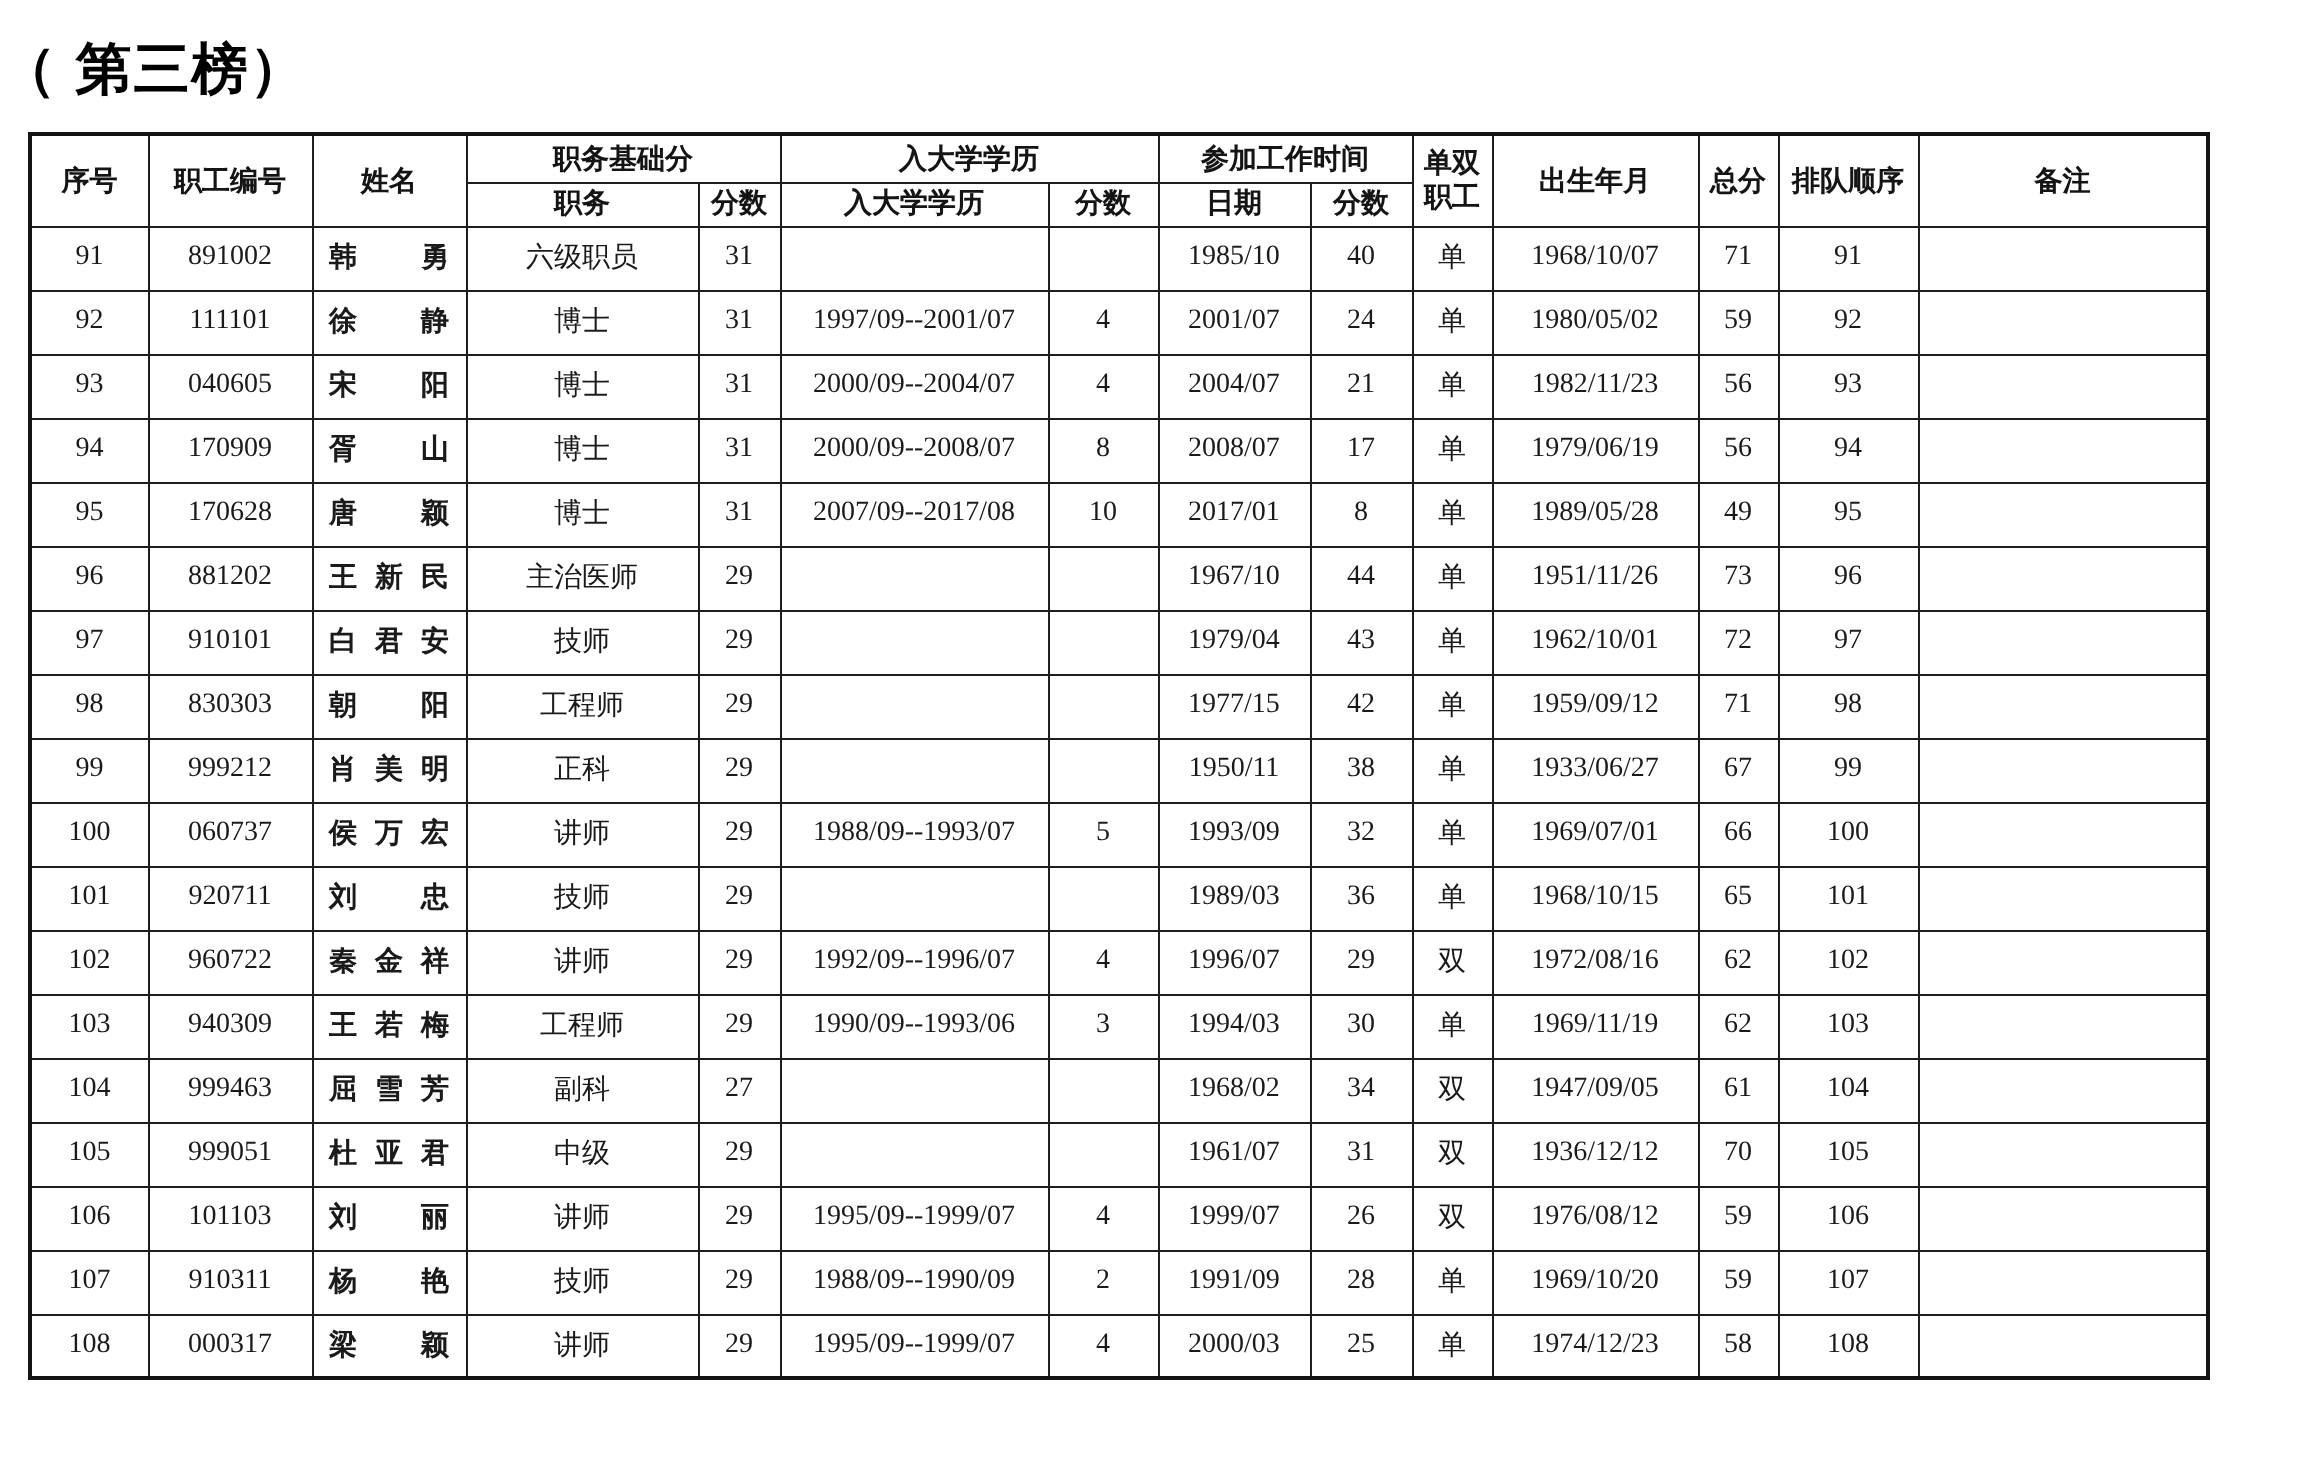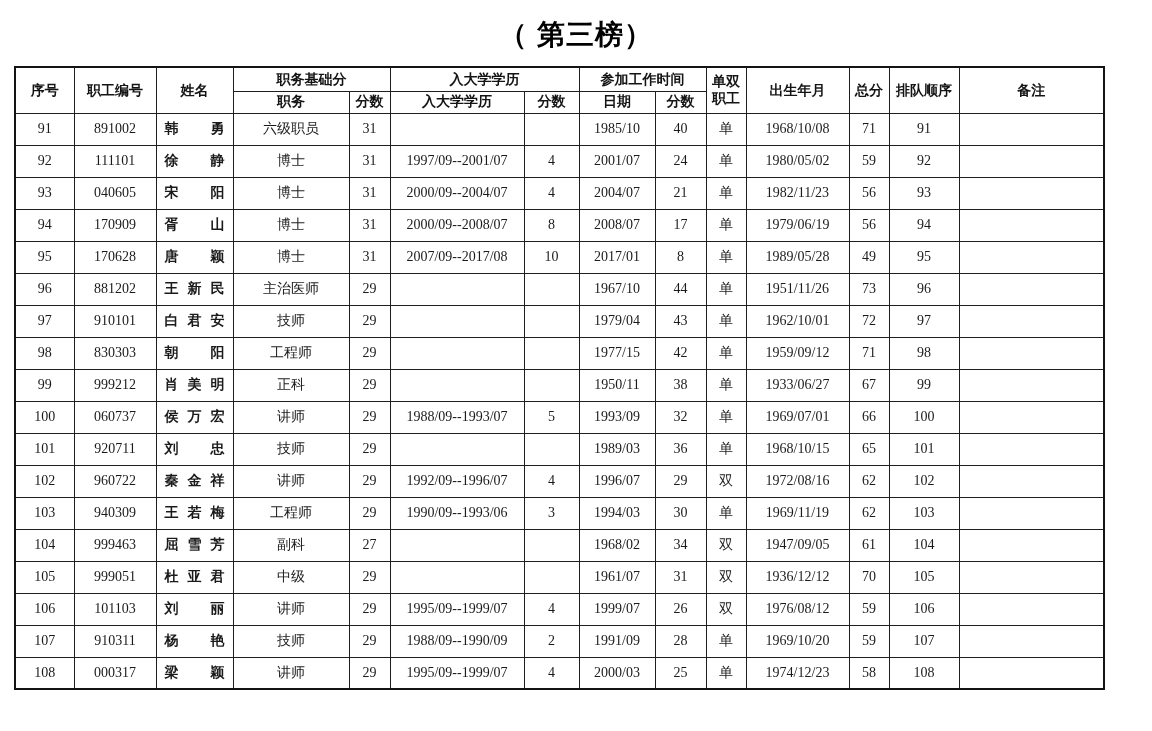--- a/index.html
+++ b/index.html
@@ -5,21 +5,20 @@
   * { margin: 0; padding: 0; box-sizing: border-box; }
   html, body {
     width: 1152px; height: 731px;
     background: #ffffff;
     font-family: "Liberation Serif", "DejaVu Serif", serif;
     overflow: hidden;
   }
   .page { position: relative; width: 1152px; height: 731px; background: #fff; }
   .title {
     position: absolute; top: 16px; left: 0; width: 1152px;
-    text-align: center;
     font-family: "Liberation Sans", "DejaVu Sans", sans-serif;
     font-weight: bold; font-size: 28px; color: #000;
     letter-spacing: 1px;
   }
   table.roster {
     position: absolute; left: 14px; top: 66px;
     width: 1089px;
     border-collapse: collapse;
     table-layout: fixed;
     border: 2px solid #141414;
@@ -107,21 +106,21 @@
           <td>91</td>
           <td>891002</td>
           <td class="name-cell"><span class="name">韩勇</span></td>
           <td>六级职员</td>
           <td>31</td>
           <td></td>
           <td></td>
           <td>1985/10</td>
           <td>40</td>
           <td>单</td>
-          <td>1968/10/08</td>
+          <td>1968/10/07</td>
           <td>71</td>
           <td>91</td>
           <td></td>
         </tr>
 
         <tr>
           <td>92</td>
           <td>111101</td>
           <td class="name-cell"><span class="name">徐静</span></td>
           <td>博士</td>

